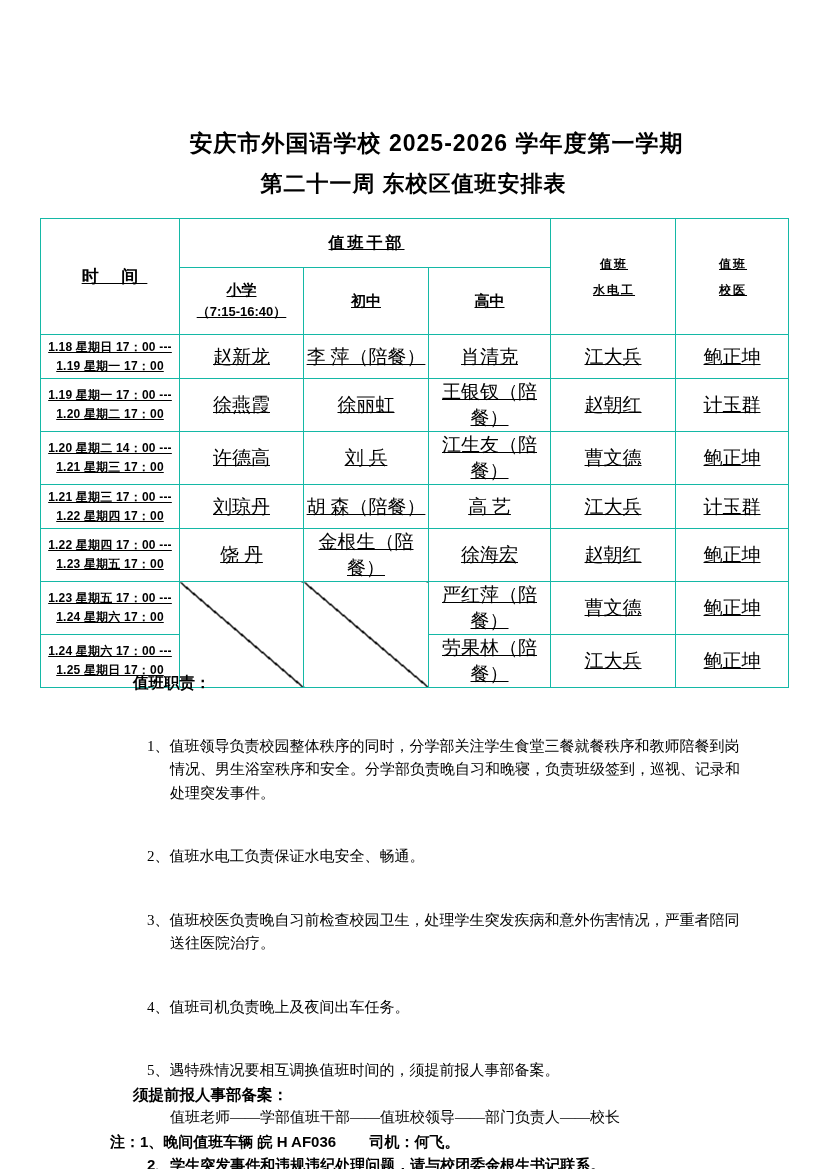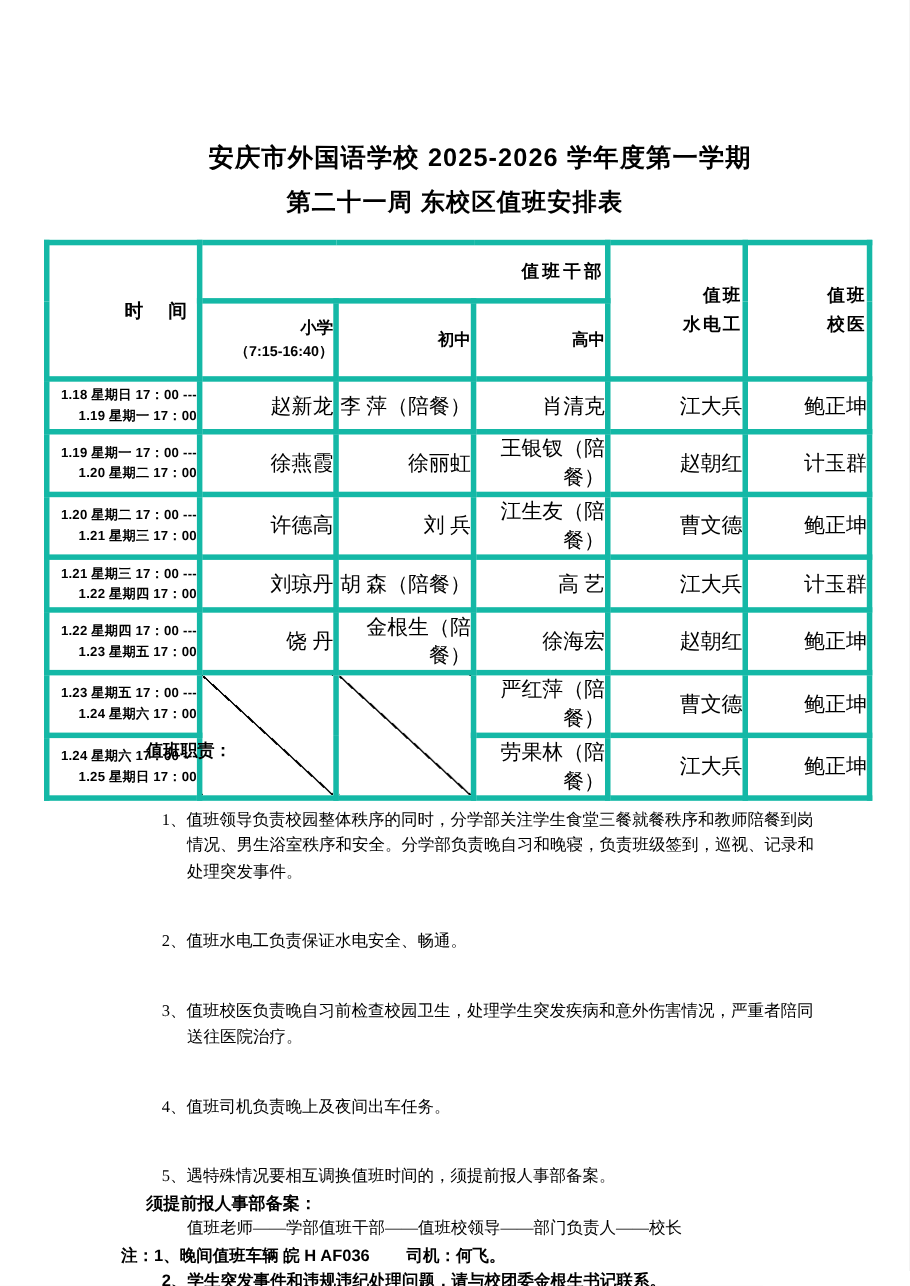--- a/index.html
+++ b/index.html
@@ -30,34 +30,35 @@
     line-height:28px;
   }
   table.duty-table {
     position:absolute;
     left:40px; top:218px;
     width:748px;
     border-collapse:collapse;
     table-layout:fixed;
   }
   .duty-table th, .duty-table td {
-    border:5px solid #14b8a6;
-    text-align:right;
+    border:1px solid #14b8a6;
+    text-align:center;
     vertical-align:middle;
     padding:0;
     overflow:hidden;
+    text-decoration:underline;
   }
   .hrow1 th { height:48px; }
   .hrow2 th { height:66px; }
   .drow td { height:43px; }
   .th-time { font-size:17px; font-weight:bold; letter-spacing:9px; text-indent:9px; }
   .th-cadre { font-size:16px; font-weight:bold; letter-spacing:3px; text-indent:3px; }
   .th-dept { font-size:15px; font-weight:bold; }
   .th-dept .sub { font-size:13px; font-weight:bold; margin-top:3px; letter-spacing:0; }
-  .th-two-line { font-size:16px; font-weight:bold; line-height:26px; letter-spacing:2px; text-indent:2px; }
+  .th-two-line { font-size:12px; font-weight:bold; line-height:26px; letter-spacing:2px; text-indent:2px; }
   .time-cell {
     font-size:12px;
     font-weight:bold;
     line-height:19px;
     letter-spacing:0.2px;
   }
   .kai { font-family:"Liberation Serif", serif; }
   .name-cell { font-size:19px; }
   .diag {
     background-image:linear-gradient(to top right,
@@ -149,21 +150,21 @@
           <div>1.20 星期二 17：00</div>
         </td>
         <td class="name-cell kai">徐燕霞</td>
         <td class="name-cell kai">徐丽虹</td>
         <td class="name-cell kai">王银钗（陪餐）</td>
         <td class="name-cell kai">赵朝红</td>
         <td class="name-cell kai">计玉群</td>
       </tr>
       <tr class="drow">
         <td class="time-cell">
-          <div>1.20 星期二 17：00 ---</div>
+          <div>1.20 星期二 14：00 ---</div>
           <div>1.21 星期三 17：00</div>
         </td>
         <td class="name-cell kai">许德高</td>
         <td class="name-cell kai">刘 兵</td>
         <td class="name-cell kai">江生友（陪餐）</td>
         <td class="name-cell kai">曹文德</td>
         <td class="name-cell kai">鲍正坤</td>
       </tr>
       <tr class="drow">
         <td class="time-cell">

